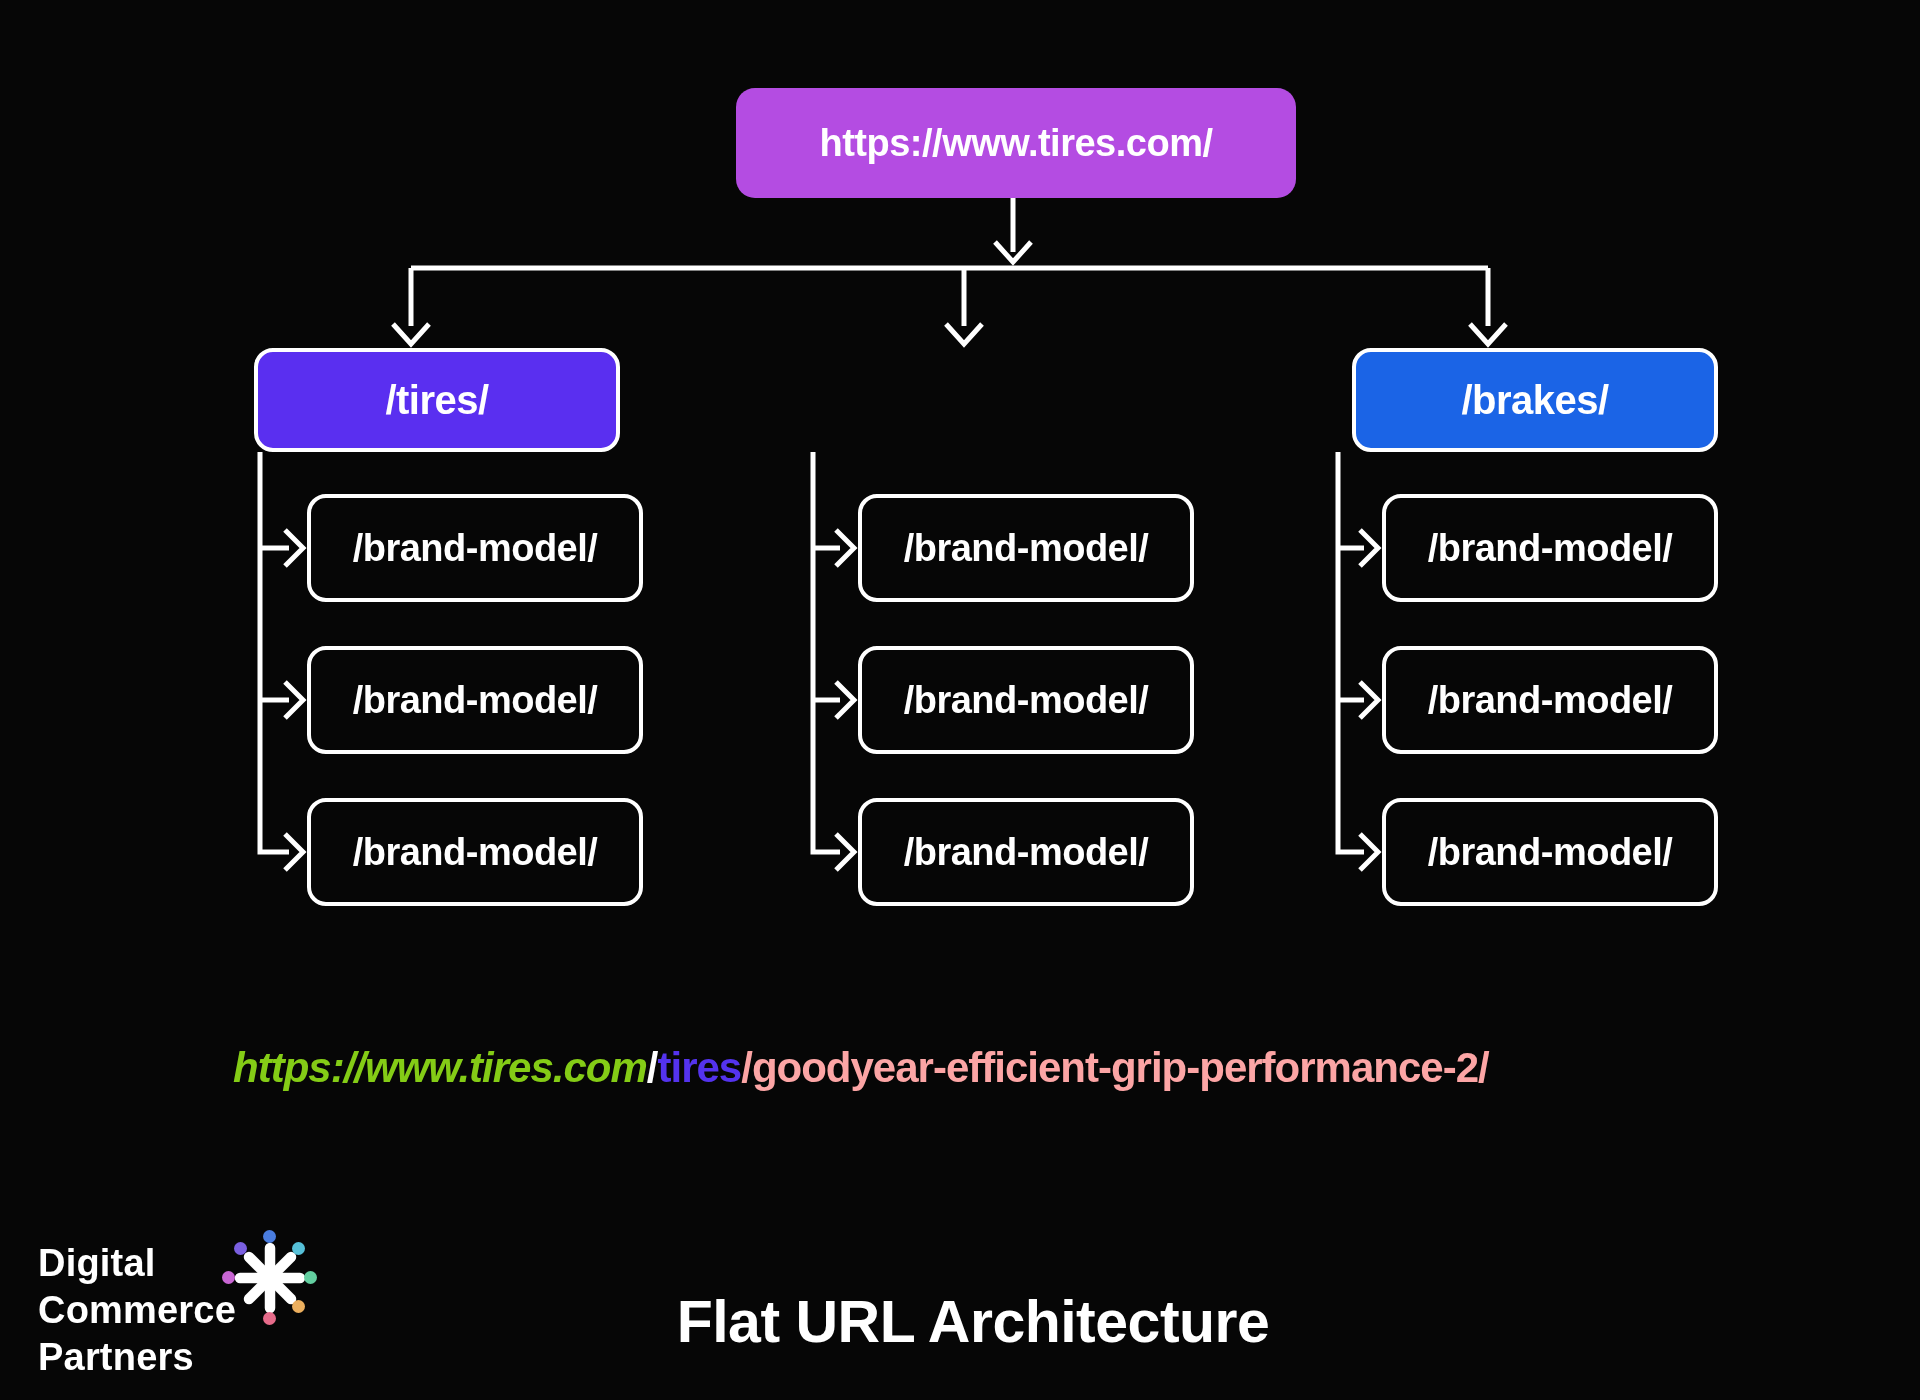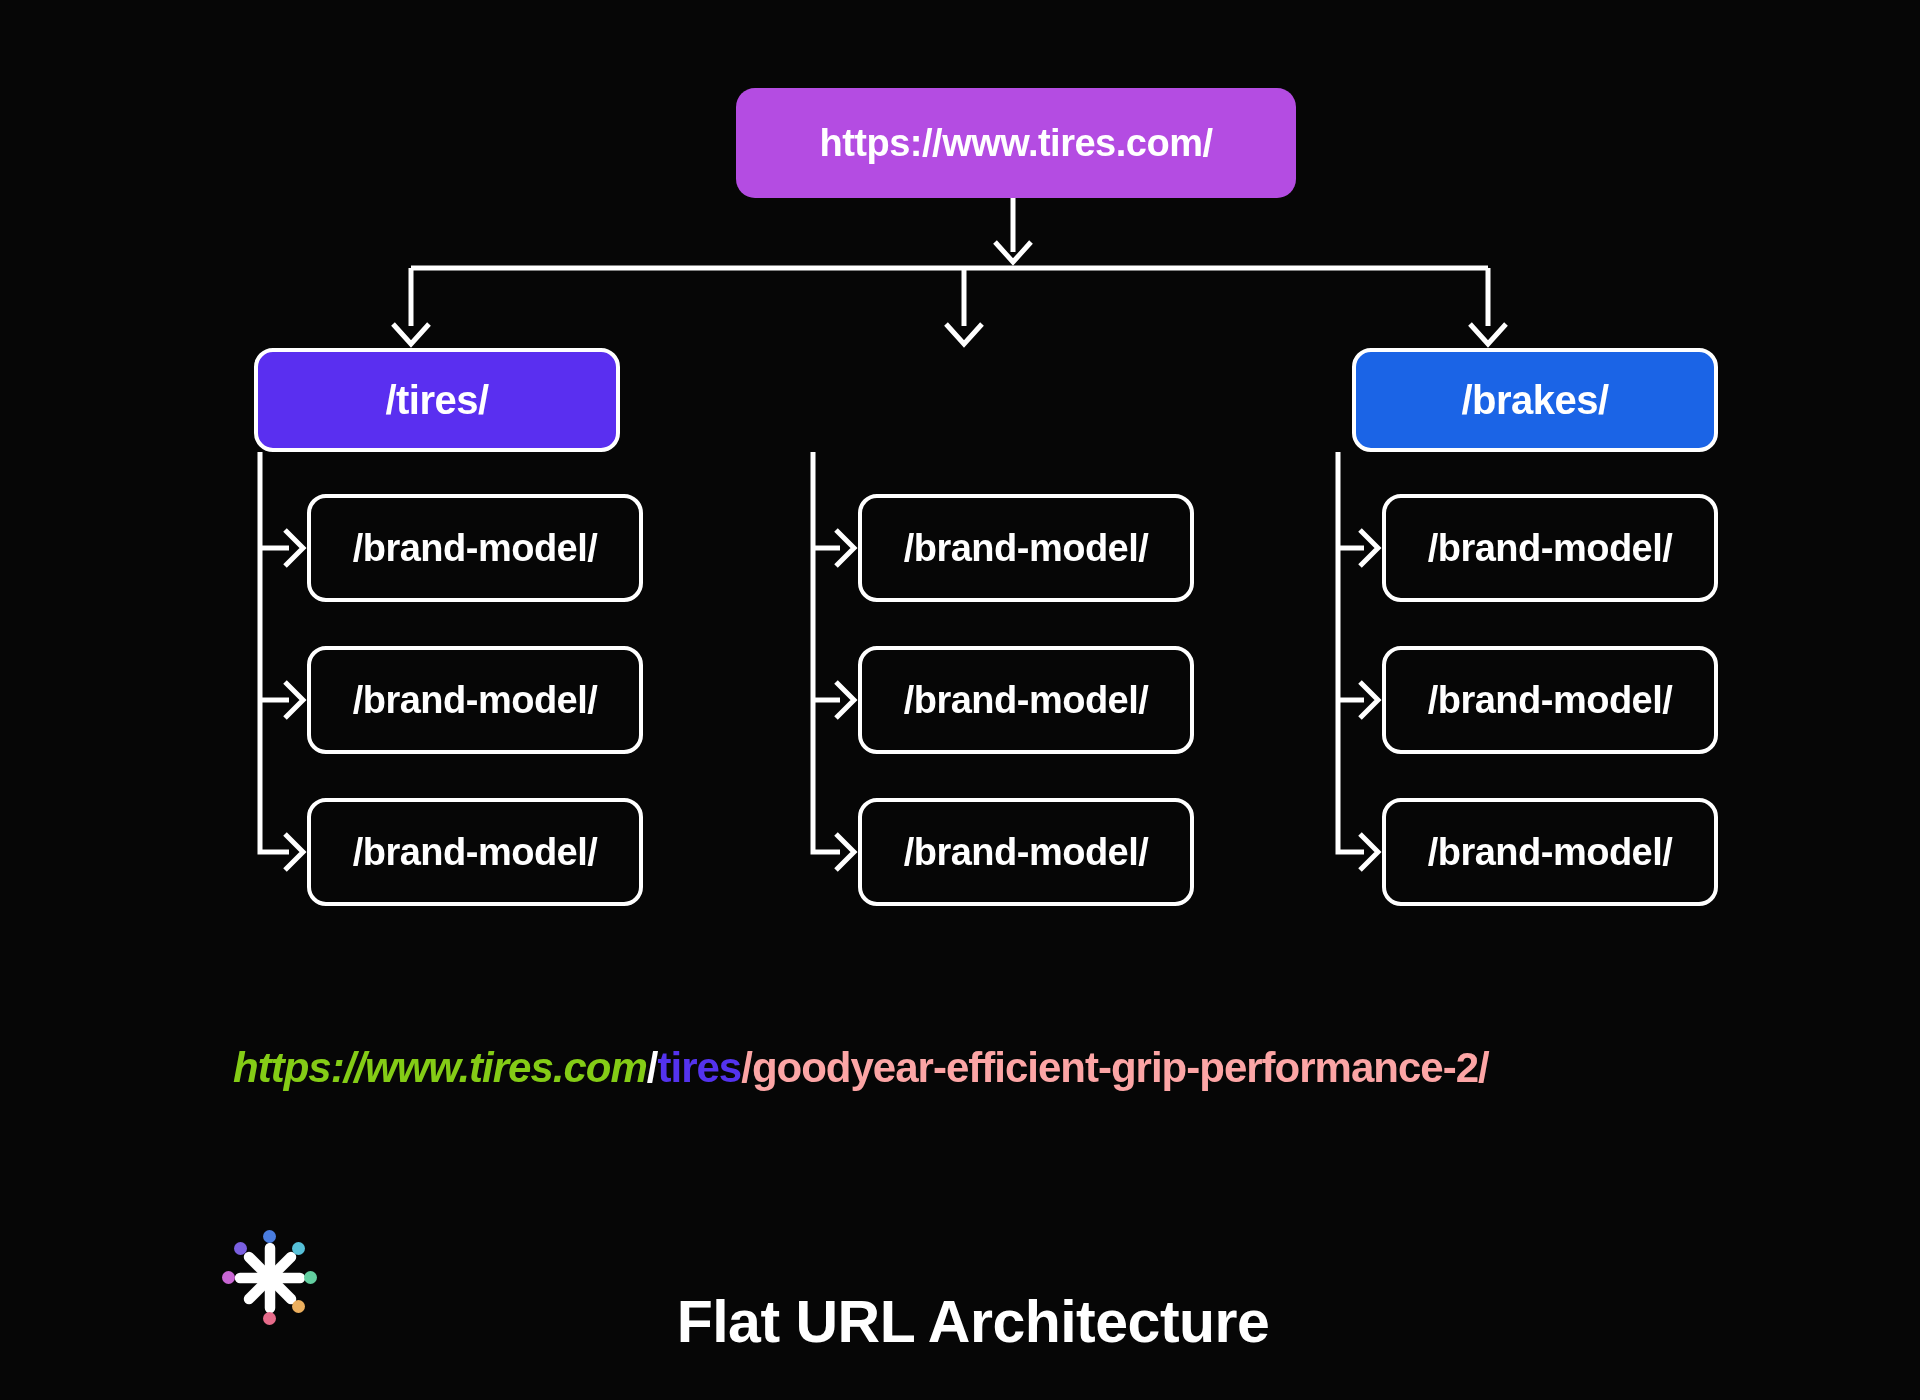--- a/index.html
+++ b/index.html
@@ -91,20 +91,25 @@
   <div class="node child-box" style="left:858px;top:798px">/brand-model/</div>
 
   <div class="node child-box" style="left:1382px;top:494px">/brand-model/</div>
   <div class="node child-box" style="left:1382px;top:646px">/brand-model/</div>
   <div class="node child-box" style="left:1382px;top:798px">/brand-model/</div>
 
   <div class="example-url">
     <span style="color: #84cc16; font-style: italic;">https://www.tires.com</span><span style="color: rgb(255, 255, 255);">/</span><span style="color: rgb(84, 51, 238);">tires</span><span style="color: #fca5a5;">/goodyear-efficient-grip-performance-2/</span>
   </div>
 
+  <div class="logo">
+    <div class="logo-line">Digital</div>
+    <div class="logo-line">Commerce</div>
+    <div class="logo-line">Partners</div>
+  </div>
   <div class="logo-mark">
     <svg width="112" height="112" viewBox="0 0 112 112" stroke="#ffffff" stroke-width="10.5" stroke-linecap="round">
       <line x1="56" y1="26" x2="56" y2="86"></line>
       <line x1="26" y1="56" x2="86" y2="56"></line>
       <line x1="35" y1="35" x2="77" y2="77"></line>
       <line x1="35" y1="77" x2="77" y2="35"></line>
     </svg>
     <div class="dot dot-top" style="background-color: rgb(74, 125, 224);"></div>
     <div class="dot dot-top-right" style="background-color: rgb(86, 192, 216);"></div>
     <div class="dot dot-right" style="background-color: rgb(99, 207, 160);"></div>

